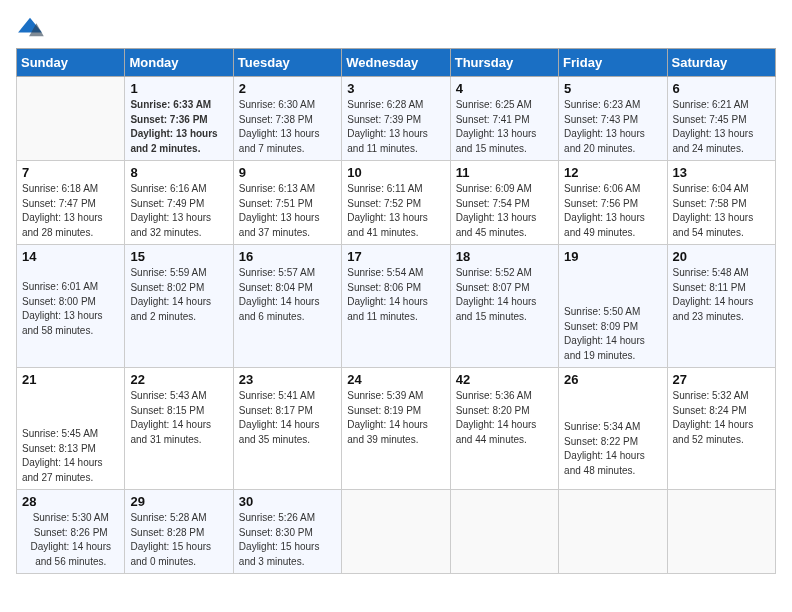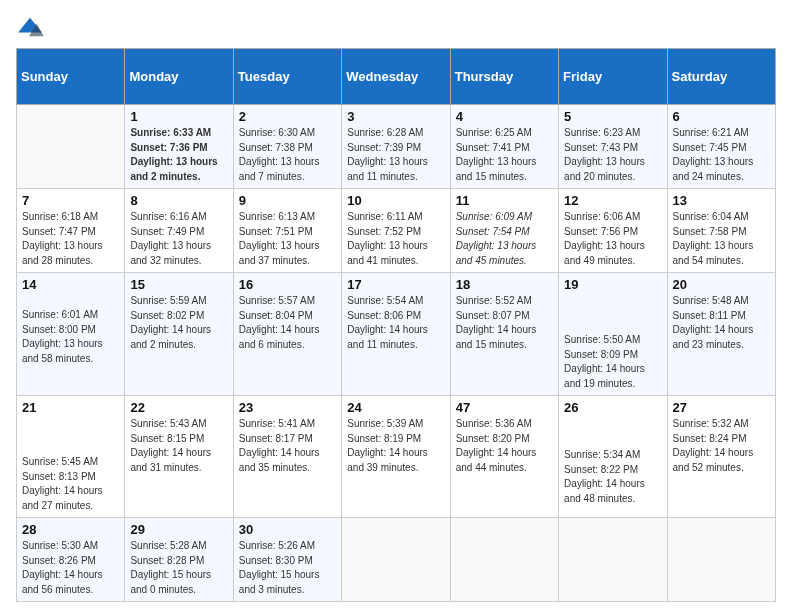--- a/index.html
+++ b/index.html
@@ -50,21 +50,21 @@
     table {
       width: 100%;
       border-collapse: collapse;
       table-layout: fixed;
     }
     th {
       background-color: #1a6fc4;
       color: #fff;
       font-size: 13px;
       font-weight: bold;
-      padding: 20px 4px;
+      padding: 6px 4px;
       text-align: left;
       border: 1px solid #aaa;
     }
     td {
       vertical-align: top;
       border: 1px solid #ccc;
       padding: 4px 5px;
       font-size: 10.5px;
       color: #222;
       height: 78px;
@@ -194,21 +194,21 @@
         </td>
         <td>
           <span class="day-num">10</span>
           <div class="cell-info" style="white-space: pre-line;">Sunrise: 6:11 AM
 Sunset: 7:52 PM
 Daylight: 13 hours
 and 41 minutes.</div>
         </td>
         <td>
           <span class="day-num">11</span>
-          <div class="cell-info" style="white-space: pre-line; font-style: italic;">Sunrise: 6:09 AM
+          <div class="cell-info" style="white-space: pre-line;">Sunrise: 6:09 AM
 Sunset: 7:54 PM
 Daylight: 13 hours
 and 45 minutes.</div>
         </td>
         <td>
           <span class="day-num">12</span>
           <div class="cell-info" style="white-space: pre-line;">Sunrise: 6:06 AM
 Sunset: 7:56 PM
 Daylight: 13 hours
 and 49 minutes.</div>
@@ -295,21 +295,21 @@
 and 35 minutes.</div>
         </td>
         <td>
           <span class="day-num">24</span>
           <div class="cell-info" style="white-space: pre-line;">Sunrise: 5:39 AM
 Sunset: 8:19 PM
 Daylight: 14 hours
 and 39 minutes.</div>
         </td>
         <td>
-          <span class="day-num">47</span>
+          <span class="day-num">42</span>
           <div class="cell-info" style="white-space: pre-line;">Sunrise: 5:36 AM
 Sunset: 8:20 PM
 Daylight: 14 hours
 and 44 minutes.</div>
         </td>
         <td>
           <span class="day-num">26</span>
           <div class="cell-info" style="white-space: pre-line; margin-top: 33px;">Sunrise: 5:34 AM
 Sunset: 8:22 PM
 Daylight: 14 hours
@@ -319,21 +319,21 @@
           <span class="day-num">27</span>
           <div class="cell-info" style="white-space: pre-line;">Sunrise: 5:32 AM
 Sunset: 8:24 PM
 Daylight: 14 hours
 and 52 minutes.</div>
         </td>
       </tr>
       <tr>
         <td>
           <span class="day-num">28</span>
-          <div class="cell-info" style="white-space: pre-line;">Sunrise: 5:30 AM
+          <div class="cell-info" style="white-space: pre-line; text-align: center;">Sunrise: 5:30 AM
 Sunset: 8:26 PM
 Daylight: 14 hours
 and 56 minutes.</div>
         </td>
         <td>
           <span class="day-num">29</span>
           <div class="cell-info" style="white-space: pre-line;">Sunrise: 5:28 AM
 Sunset: 8:28 PM
 Daylight: 15 hours
 and 0 minutes.</div>

